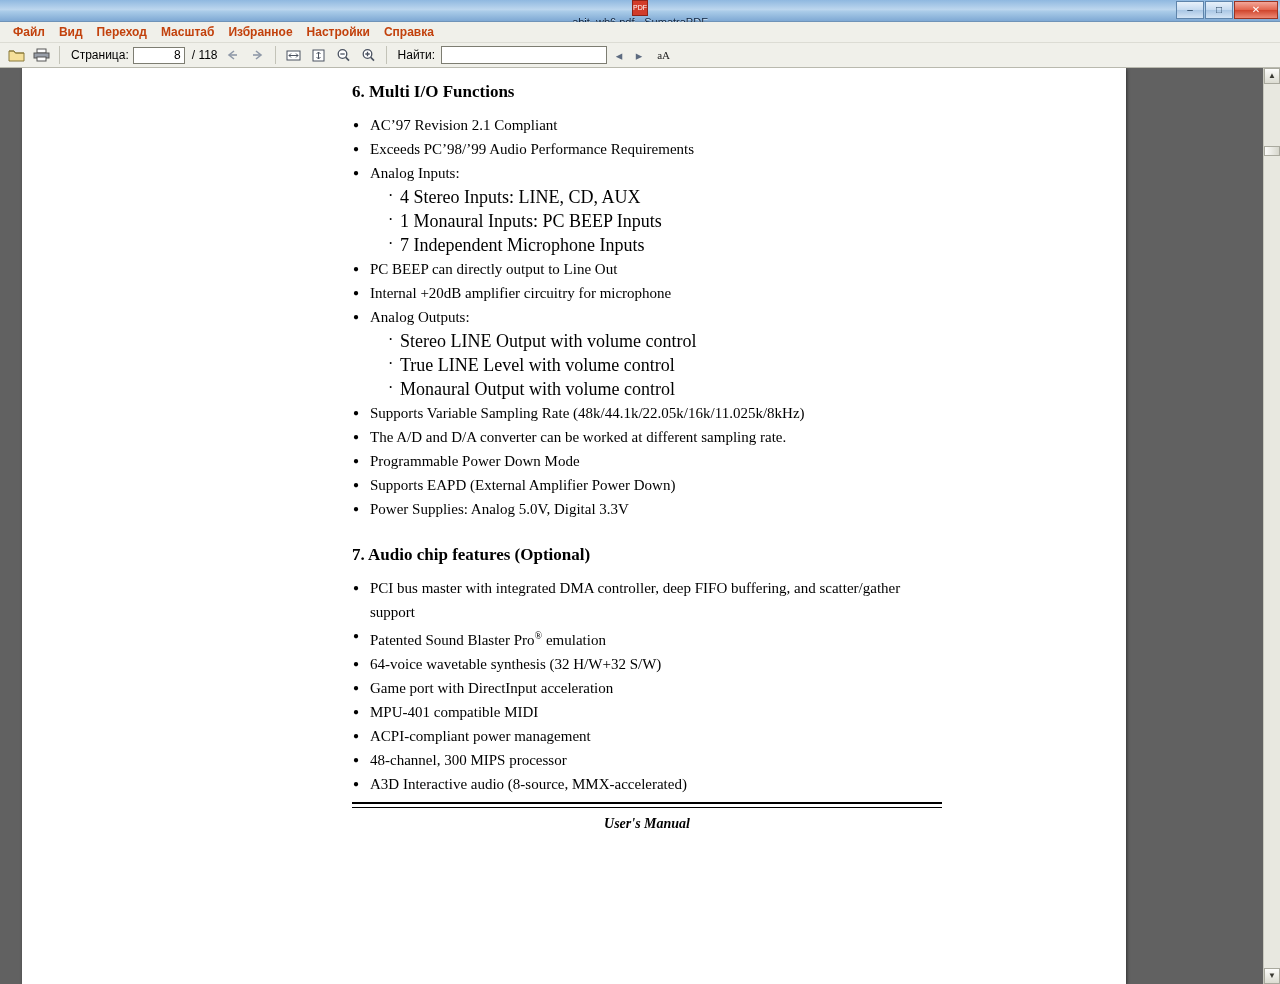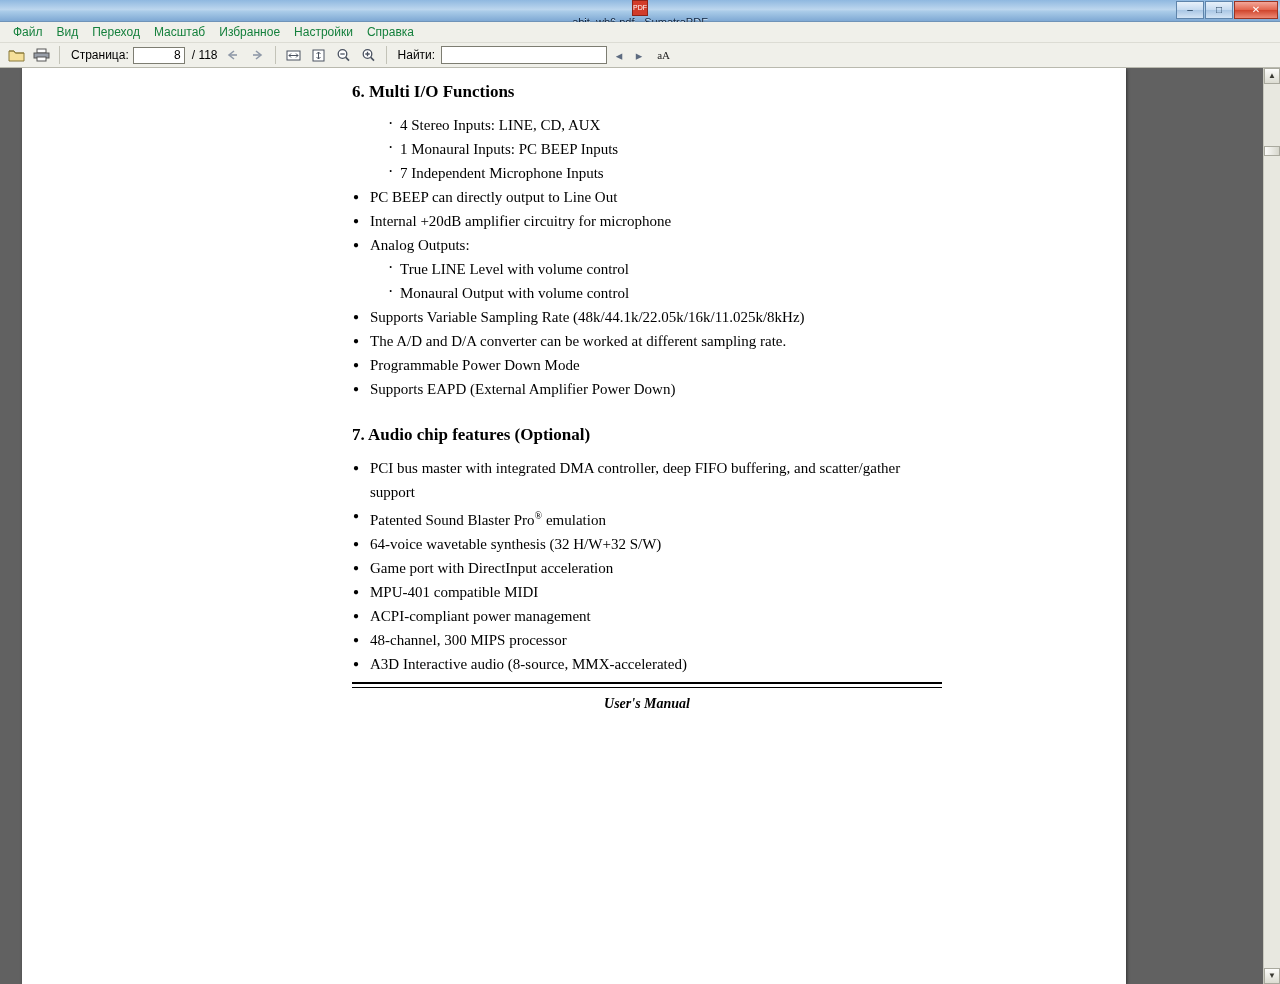--- a/index.html
+++ b/index.html
@@ -76,23 +76,24 @@
     background: #f0f0ea;
     border-bottom: 1px solid #dcdcd4;
     display: flex;
     align-items: center;
     padding-left: 6px;
     box-sizing: border-box;
   }
   .menu-item {
     padding: 2px 7px;
     font-size: 12px;
-    color: #15803d;
+    color: #c2410c;
     font-family: "Liberation Sans", sans-serif;
     white-space: nowrap;
+    font-weight: bold;
   }
 
   
   .toolbar {
     position: absolute;
     left: 0; top: 43px;
     width: 1280px; height: 25px;
     background: #f0f0ea;
     border-bottom: 1px solid #b9b9ae;
     display: flex;
@@ -220,21 +221,21 @@
   }
   ul.blist > li.wrap {
     padding-left: 18px;
   }
   ul.sublist {
     list-style: none;
     margin: 0;
     padding: 0 0 0 36px;
   }
   ul.sublist > li {
-    font-size: 15px;
+    font-size: 18px;
     line-height: 24px;
     position: relative;
     padding-left: 12px;
   }
   ul.sublist > li::before {
     content: "\00B7";
     position: absolute;
     left: 0;
     top: -1px;
     font-size: 16px;
@@ -372,39 +373,46 @@
   <div class="nav-arrow">▸</div>
   <div class="aa-icon">aA</div>
 </div>
 
 <div class="docarea">
   <div class="page">
     <div class="page-content">
 
       <h2 class="sec">6. Multi I/O Functions</h2>
 
+      <ul class="blist">
+        <li>AC’97 Revision 2.1 Compliant</li>
+        <li>Exceeds PC’98/’99 Audio Performance Requirements</li>
+        <li>Analog Inputs:</li>
+      </ul>
       <ul class="sublist">
         <li>4 Stereo Inputs: LINE, CD, AUX</li>
         <li>1 Monaural Inputs: PC BEEP Inputs</li>
         <li>7 Independent Microphone Inputs</li>
       </ul>
       <ul class="blist">
         <li>PC BEEP can directly output to Line Out</li>
         <li>Internal +20dB amplifier circuitry for microphone</li>
         <li>Analog Outputs:</li>
       </ul>
       <ul class="sublist">
+        <li>Stereo LINE Output with volume control</li>
         <li>True LINE Level with volume control</li>
         <li>Monaural Output with volume control</li>
       </ul>
       <ul class="blist">
         <li>Supports Variable Sampling Rate (48k/44.1k/22.05k/16k/11.025k/8kHz)</li>
         <li>The A/D and D/A converter can be worked at different sampling rate.</li>
         <li>Programmable Power Down Mode</li>
         <li>Supports EAPD (External Amplifier Power Down)</li>
+        <li>Power Supplies: Analog 5.0V, Digital 3.3V</li>
       </ul>
 
       <h2 class="sec2">7. Audio chip features (Optional)</h2>
       <ul class="blist">
         <li class="wrap">
           <span>PCI bus master with integrated DMA controller, deep FIFO buffering, and  scatter/gather</span>
           <span style="display:block">support</span>
         </li>
         <li><span>Patented Sound Blaster Pro</span><span class="sup">®</span><span> emulation</span></li>
         <li>64-voice wavetable synthesis (32 H/W+32 S/W)</li>

